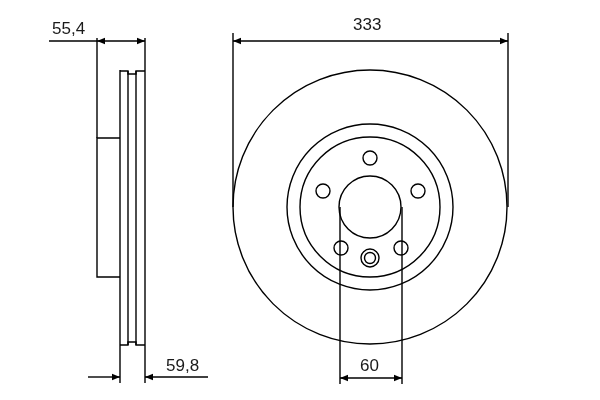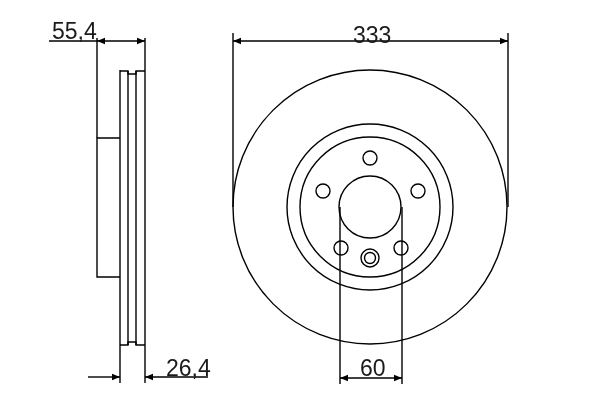--- a/index.html
+++ b/index.html
@@ -1,18 +1,18 @@
 <!DOCTYPE html>
 <html><head>
   <meta charset="utf-8">
   <style>
     html, body { margin: 0; padding: 0; background: #ffffff; }
     body { width: 600px; height: 400px; overflow: hidden; position: relative; }
     #drawing { position: absolute; left: 0; top: 0; width: 600px; height: 400px; }
-    .dim-label { position: absolute; font-family: "Liberation Sans", sans-serif; font-size: 23px; color: #1a1a1a; line-height: 1; white-space: nowrap; }
+    .dim-label { position: absolute; font-family: "Liberation Sans", sans-serif; font-size: 17px; color: #1a1a1a; line-height: 1; white-space: nowrap; }
   </style>
 </head>
 <body>
 
 <svg id="drawing" viewBox="0 0 600 400" xmlns="http://www.w3.org/2000/svg">
   <defs>
     <marker id="arrow" viewBox="0 0 10 10" refX="10" refY="5" markerWidth="10" markerHeight="8" orient="auto-start-reverse" markerUnits="userSpaceOnUse">
       <path d="M0,1 L10,5 L0,9 z" fill="#000"></path>
     </marker>
   </defs>
@@ -70,15 +70,15 @@
 
     <g>
       <line x1="340" y1="207" x2="340" y2="384"></line>
       <line x1="402" y1="207" x2="402" y2="384"></line>
       <line x1="340" y1="378" x2="402" y2="378" marker-start="url(#arrow)" marker-end="url(#arrow)"></line>
     </g>
   </g>
 </svg>
 
 <span class="dim-label" style="left:52px; top:20px;">55,4</span>
-<span class="dim-label" style="left:166px; top:357px;">26,4</span>
-<span class="dim-label" style="left:353px; top:24px;">333</span>
+<span class="dim-label" style="left:166px; top:357px;">59,8</span>
+<span class="dim-label" style="left:353px; top:16px;">333</span>
 <span class="dim-label" style="left:360px; top:357px;">60</span>
 
 </body></html>

